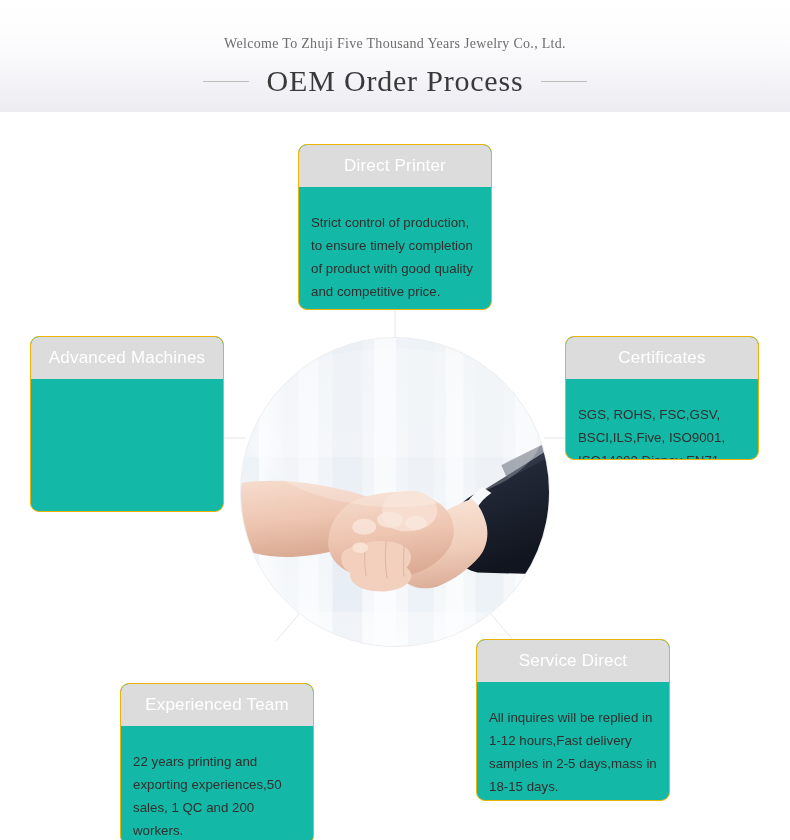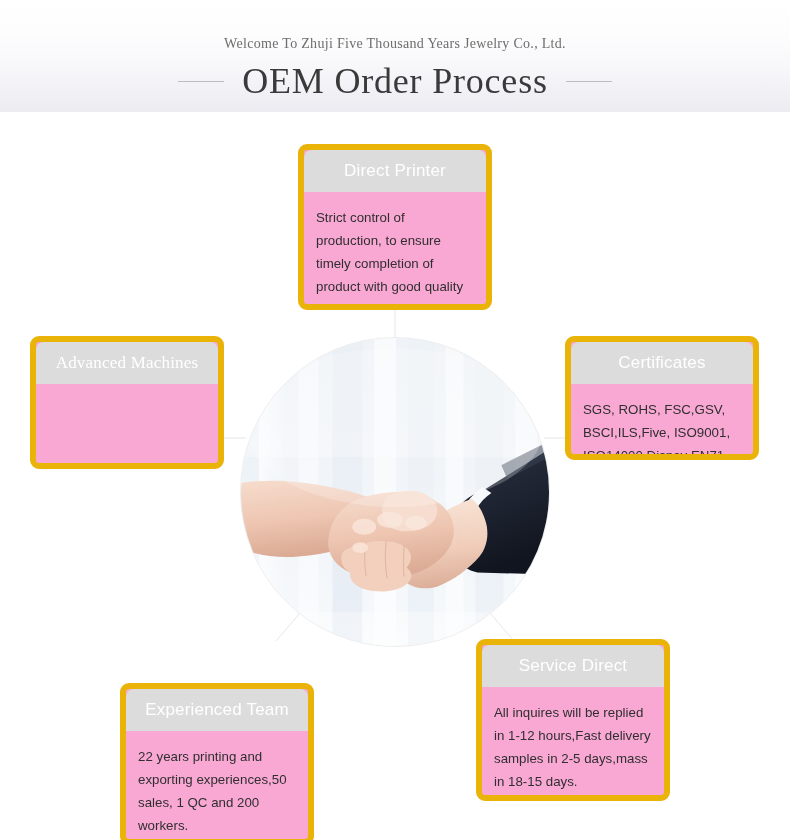--- a/index.html
+++ b/index.html
@@ -63,21 +63,21 @@
 
   .title-dash {
     width: 46px;
     height: 1px;
     background: #bdbdbd;
     flex: none;
   }
 
   .main-title {
     font-family: "Liberation Serif", serif;
-    font-size: 36px;
+    font-size: 30px;
     color: #3a3a3a;
     letter-spacing: 0.8px;
     white-space: nowrap;
     line-height: 34px;
   }
 
   
   .connectors {
     position: absolute;
     left: 0;
@@ -106,53 +106,53 @@
     top: 0;
     width: 100%;
     height: 100%;
     display: block;
   }
 
   
   .card {
     position: absolute;
     box-sizing: border-box;
-    background: #f9a8d4;
-    border: 6px solid #eab308;
+    background: #14b8a6;
+    border: 1px solid #eab308;
     border-radius: 9px;
     overflow: hidden;
   }
 
   .card-header {
     height: 42px;
     background: #dcdcdc;
     display: flex;
     align-items: center;
     justify-content: center;
     border-radius: 8px 8px 0 0;
   }
   .card-header-text {
     font-size: 17px;
     color: #ffffff;
     letter-spacing: 0.2px;
     white-space: nowrap;
   }
 
   .card-body {
-    padding: 14px 12px 10px 12px;
+    padding: 24px 12px 10px 12px;
   }
   .card-body-text {
     font-size: 13.3px;
     line-height: 23px;
     color: #2f2f2f;
   }
 
   
   .card-top        { left: 298px; top: 144px; width: 194px; height: 166px; }
-  .card-left       { left: 30px;  top: 336px; width: 194px; height: 133px; font-family: Liberation Serif, serif; }
+  .card-left       { left: 30px;  top: 336px; width: 194px; height: 176px; }
   .card-right      { left: 565px; top: 336px; width: 194px; height: 124px; }
   .card-bottomleft { left: 120px; top: 639px; width: 194px; height: 162px; margin-top: 44px; }
   .card-bottomright{ left: 476px; top: 639px; width: 194px; height: 162px; }
 </style>
 </head>
 <body>
 
 <div id="page">
 
   <div class="header-band">

